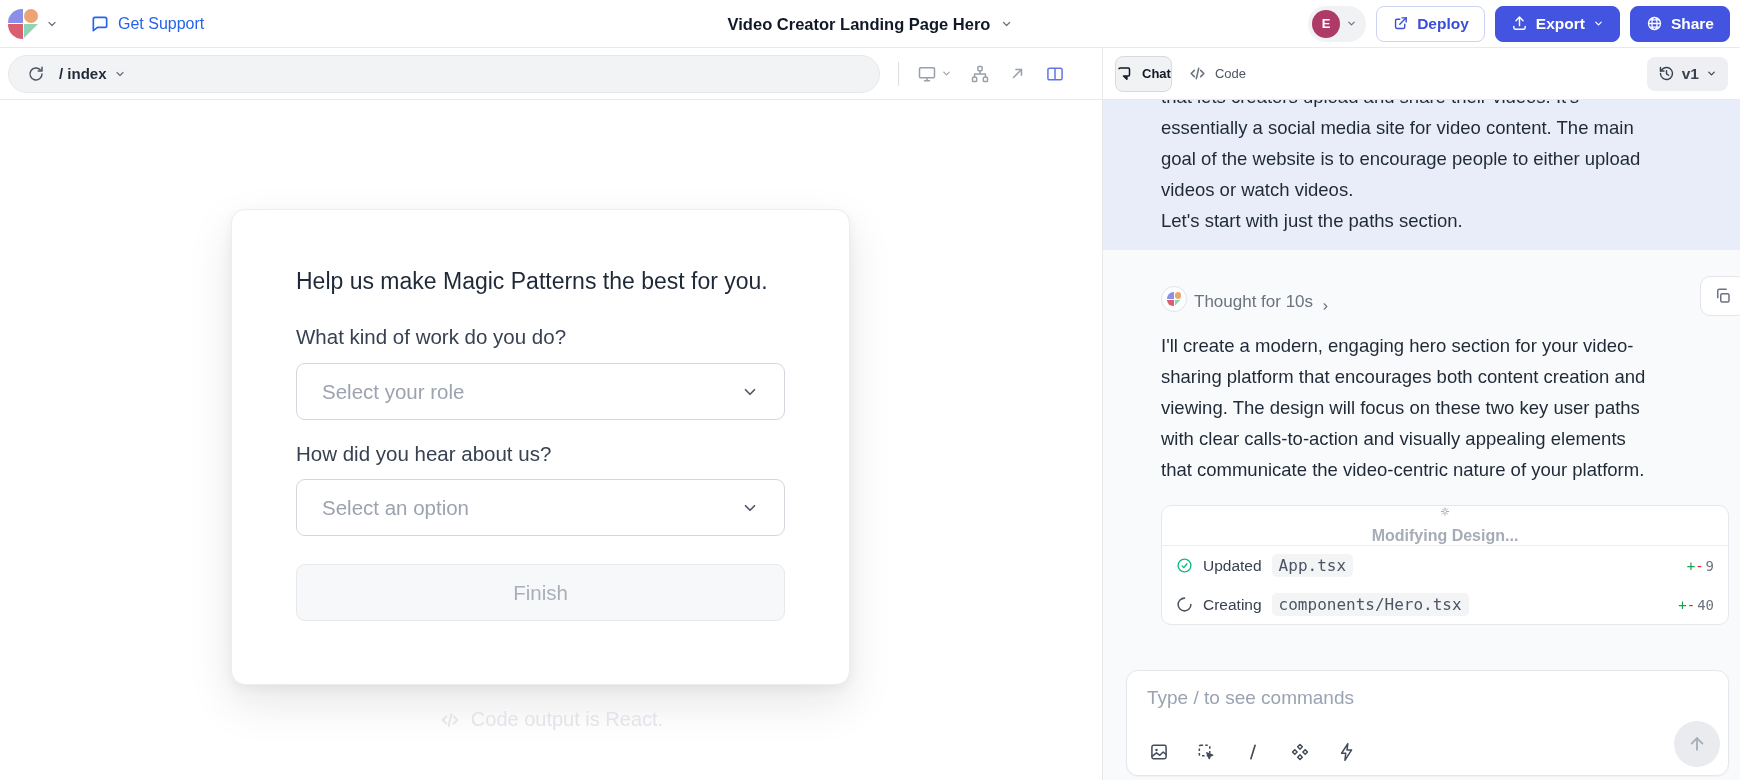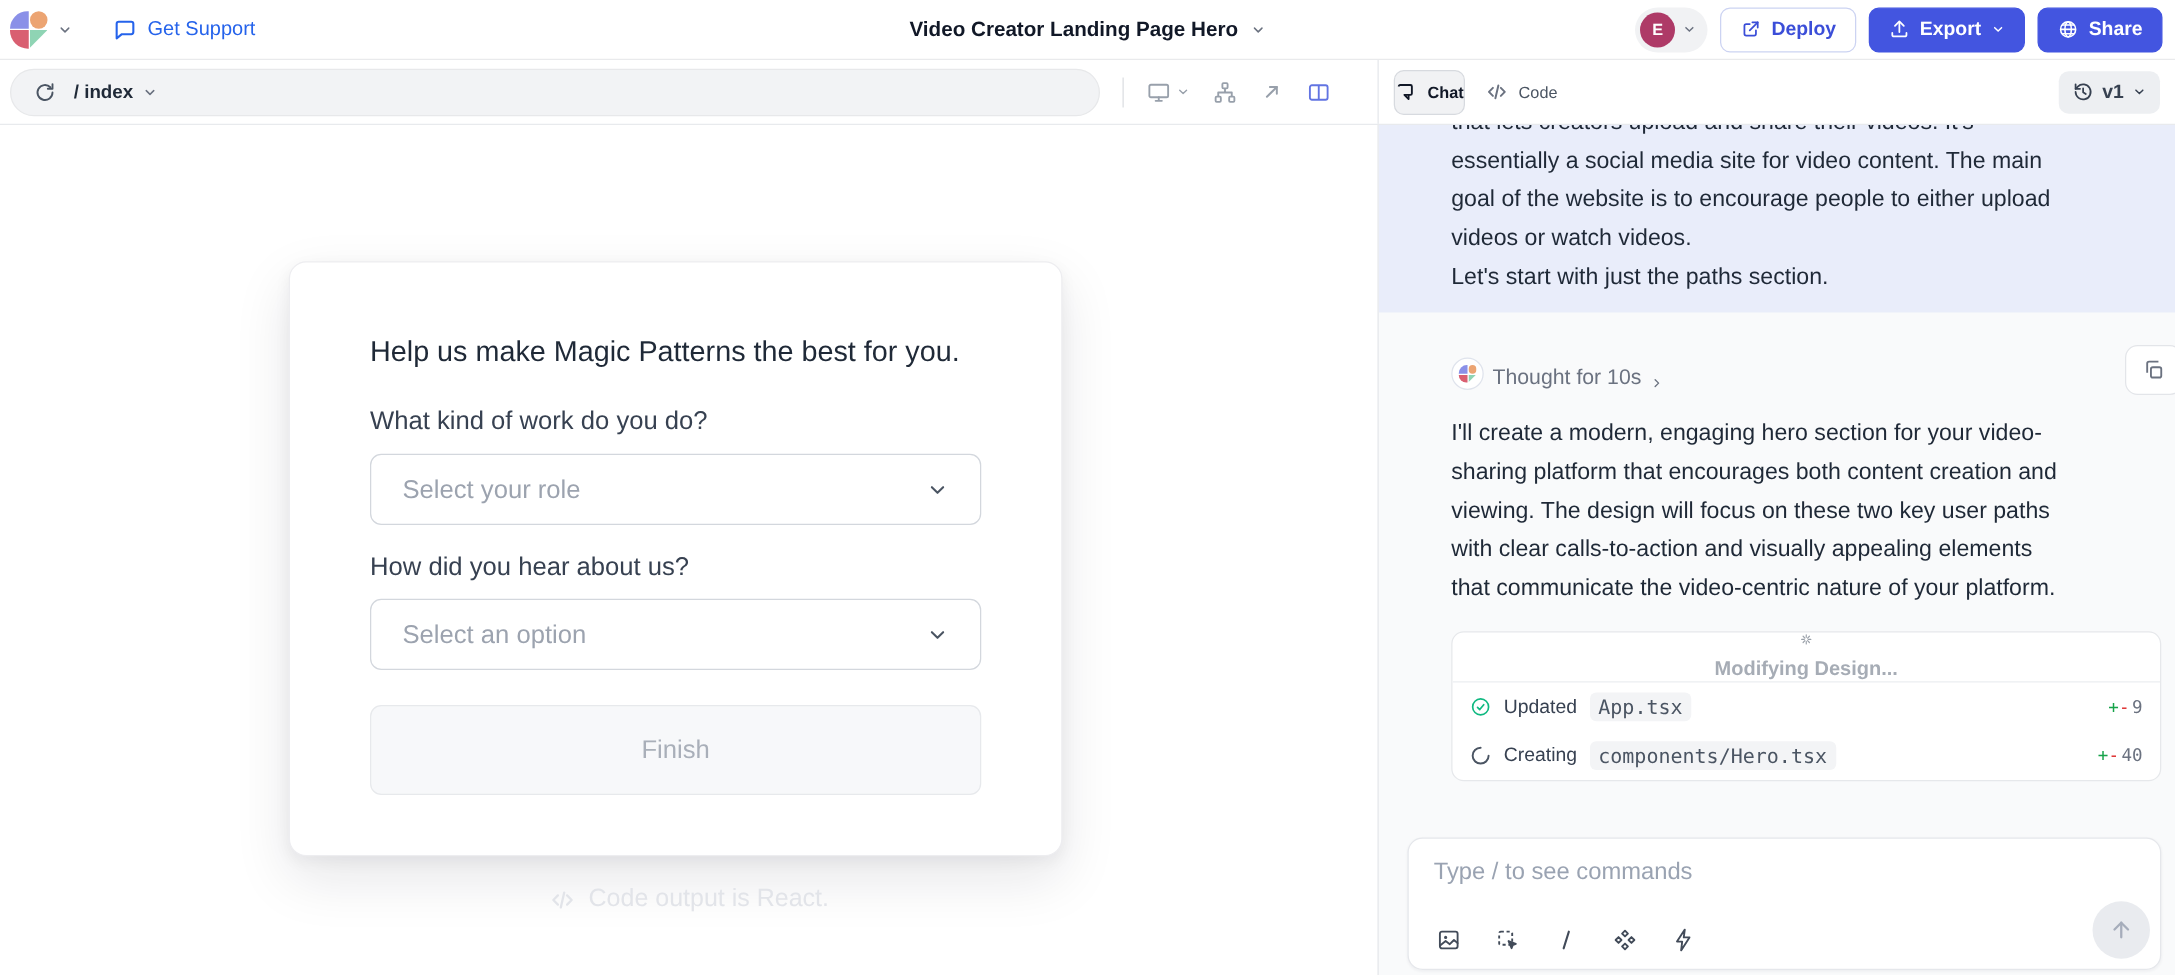--- a/index.html
+++ b/index.html
@@ -44,21 +44,21 @@
   .main { height:680px; display:flex; }
   .preview { width:1102px; position:relative; background:#fff; }
   .modal { position:absolute; left:231px; top:109px; width:619px; height:476px; background:#fff; border:1px solid #ededf0; border-radius:14px; box-shadow:0 18px 45px rgba(15,23,42,.10), 0 4px 12px rgba(15,23,42,.05); padding:46px 64px 0; }
   .eyebrow { color:#2563eb; font-size:15.5px; font-weight:700; letter-spacing:.4px; }
   .modal-title { margin-top:12px; font-size:23px; color:#1f2937; white-space:nowrap; }
   .q-label { margin-top:30px; font-size:20.5px; color:#374151; }
   .q-label.second { margin-top:22px; }
   .select-box { margin-top:14px; height:57px; border:1px solid #d3d7dd; border-radius:9px; display:flex; align-items:center; justify-content:space-between; padding:0 25px; cursor:pointer; background:#fff; }
   .select-box.second { margin-top:13px; }
   .select-ph { font-size:20.5px; color:#9ca3af; }
-  .finish-btn { margin-top:28px; width:100%; height:72px; background:#f7f8fa; border:1px solid #e7e9ec; border-radius:9px; font-size:20.5px; font-weight:500; color:#a9afb9; font-family:"Liberation Sans", sans-serif; }
+  .finish-btn { margin-top:28px; width:100%; height:57px; background:#f7f8fa; border:1px solid #e7e9ec; border-radius:9px; font-size:20.5px; font-weight:500; color:#a9afb9; font-family:"Liberation Sans", sans-serif; }
   .footnote { position:absolute; top:608px; left:0; width:100%; display:flex; justify-content:center; align-items:center; gap:10px; color:#e2e4e9; font-size:20px; }
 
   
   .chat-panel { flex:1; border-left:1px solid #e5e7eb; background:#f9fafb; display:flex; flex-direction:column; position:relative; }
   .messages { flex:1; position:relative; overflow:hidden; }
   .user-msg { height:150px; background:#e9edfa; padding:0 20px 0 58px; overflow:hidden; }
   .user-msg .line { font-size:18.5px; line-height:31px; color:#1f2937; white-space:nowrap; }
   .user-msg .clipped { margin-top:-19px; }
   .thought-row { margin:36px 0 0 58px; display:flex; align-items:flex-end; gap:7px; height:26px; cursor:pointer; }
   .thought-avatar { width:26px; height:26px; border-radius:50%; background:#fff; border:1px solid #dfe3ec; display:flex; align-items:center; justify-content:center; }

